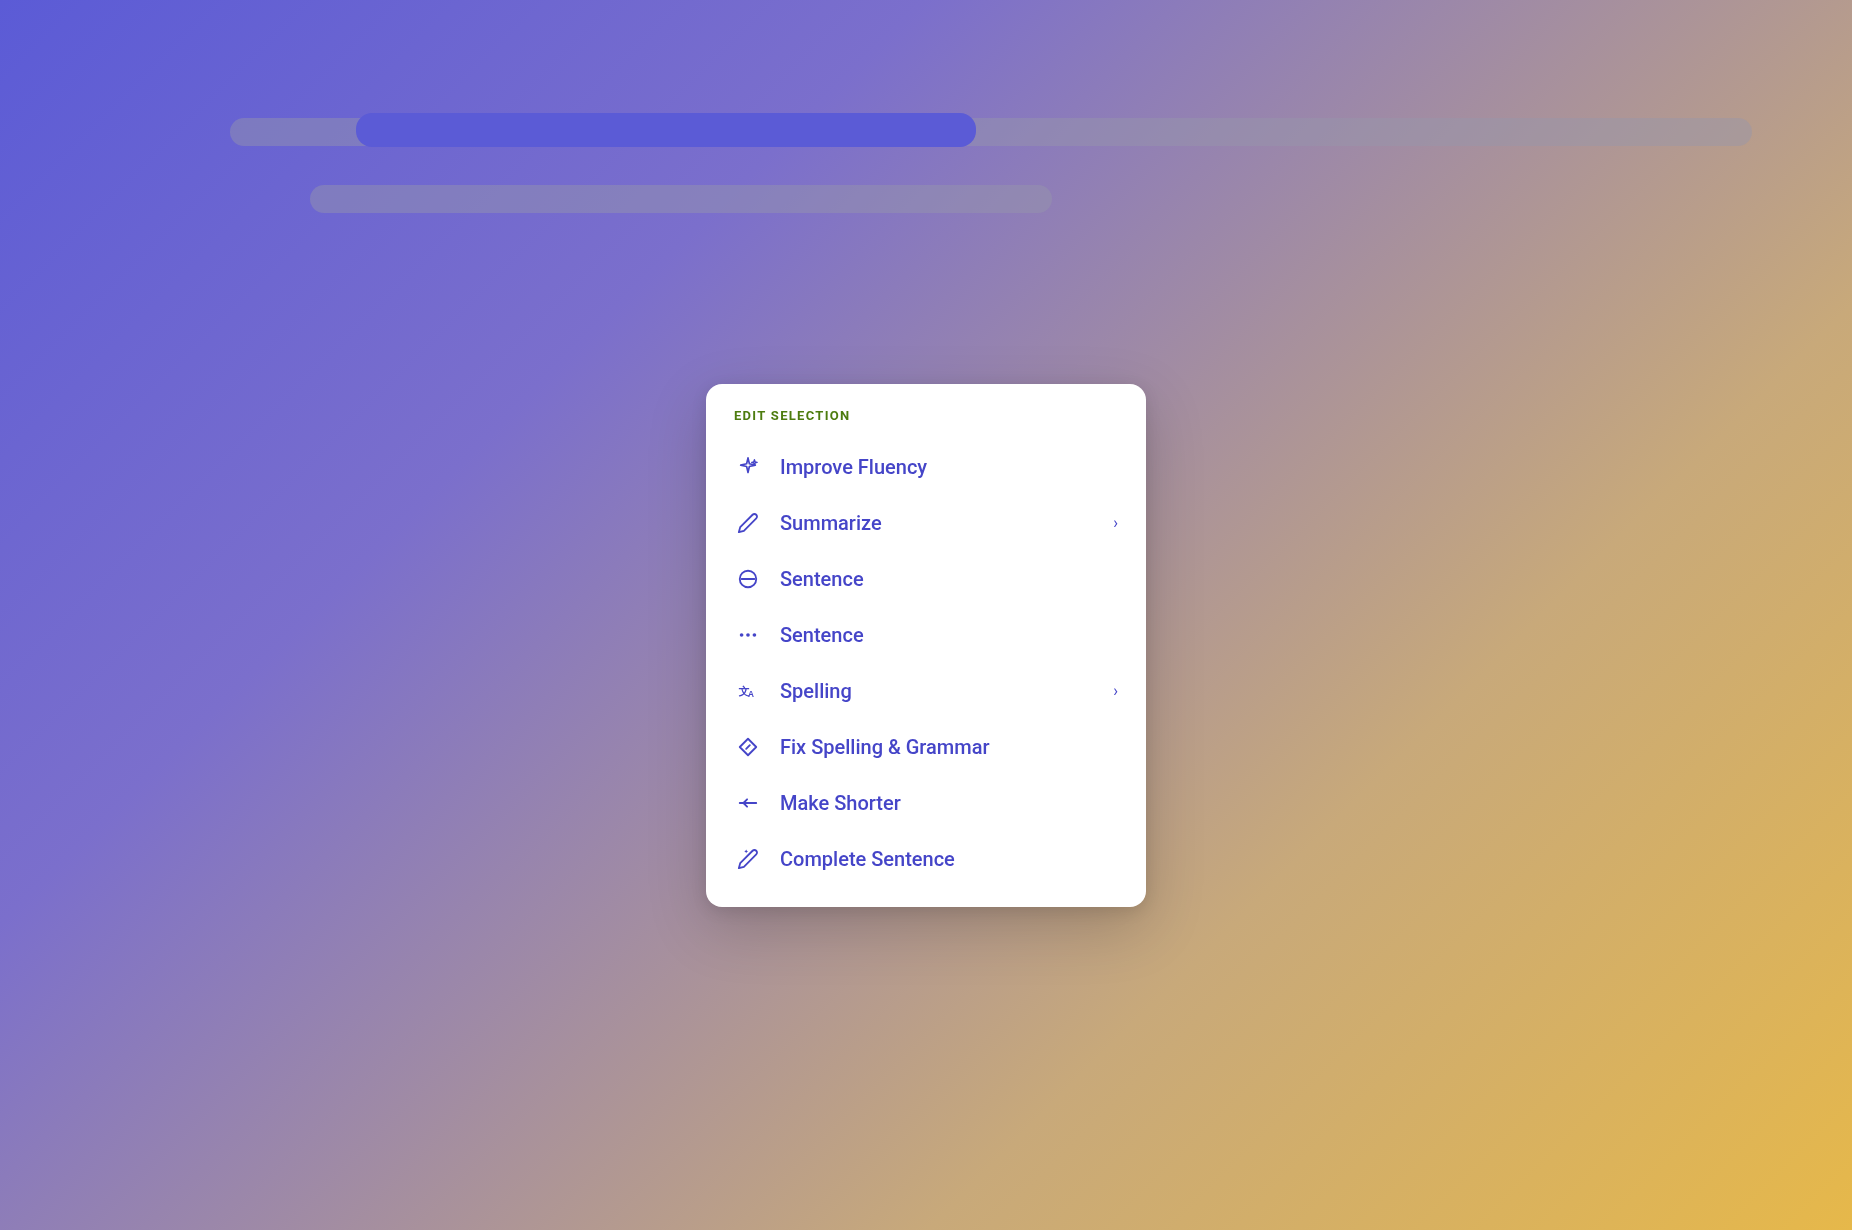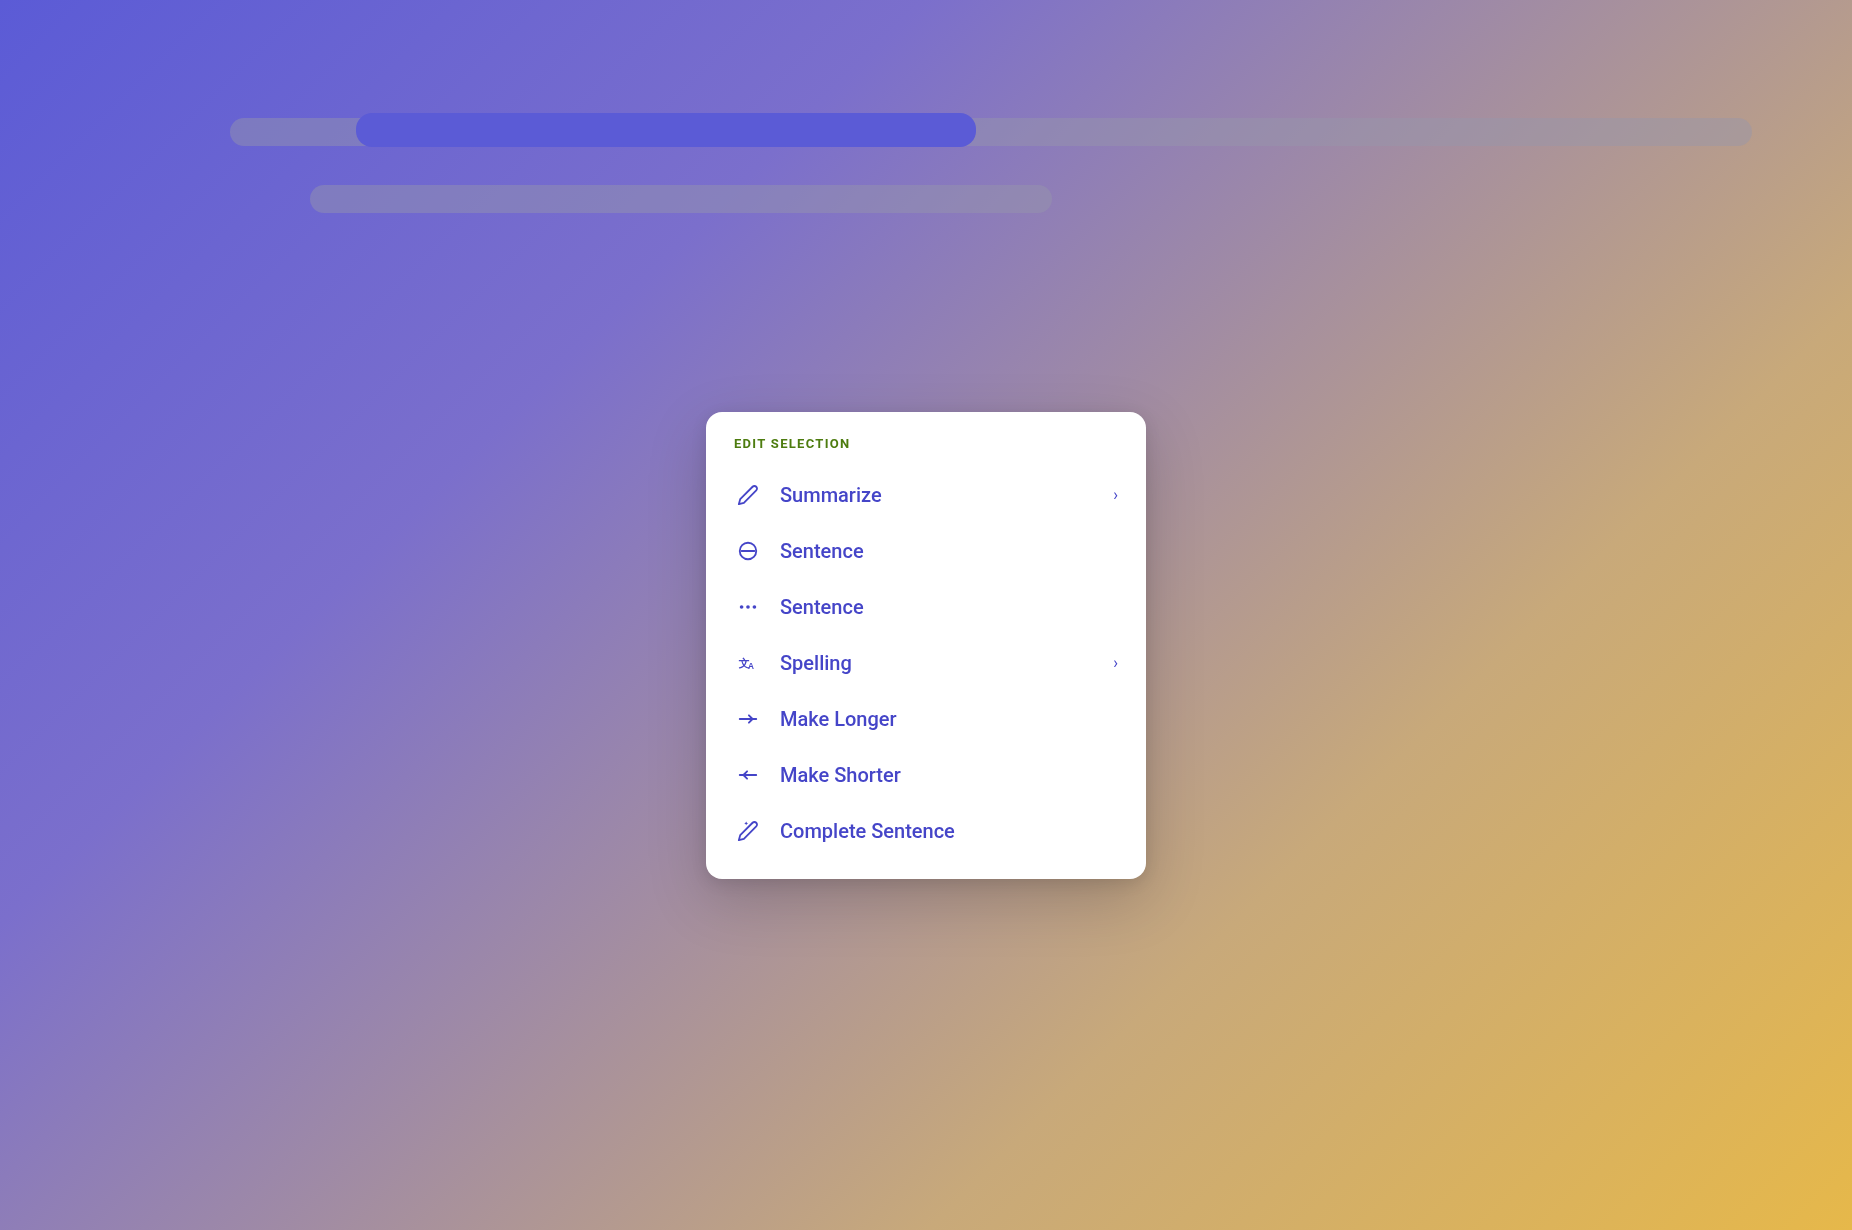--- a/index.html
+++ b/index.html
@@ -129,20 +129,29 @@
 <div class="text-lines-container">
   <div class="text-line line-1"></div>
   <div class="text-line highlighted line-1-highlight" style="top:113px; left:356px; width:620px; height:34px;"></div>
   <div class="text-line line-2" style="top:185px; left:310px; right:800px;"></div>
 </div>
 
 <div class="menu-wrapper">
   <div class="menu">
     <div class="menu-header">EDIT SELECTION</div>
 
+    <div class="menu-item">
+      <div class="menu-item-icon">
+        <svg viewBox="0 0 24 24">
+          <path d="M12 2 L13.5 8.5 L20 10 L13.5 11.5 L12 18 L10.5 11.5 L4 10 L10.5 8.5 Z" stroke="#4545c8" stroke-width="1.8" fill="none"></path>
+          <path d="M19 4 L19.8 6.5 L22 7 L19.8 7.5 L19 10 L18.2 7.5 L16 7 L18.2 6.5 Z" stroke="#4545c8" stroke-width="1.5" fill="none"></path>
+        </svg>
+      </div>
+      <span class="menu-item-label">Improve Fluency</span>
+    </div>
 
     <div class="menu-item">
       <div class="menu-item-icon">
         <svg viewBox="0 0 24 24">
           <path d="M17 3a2.828 2.828 0 1 1 4 4L7.5 20.5 2 22l1.5-5.5L17 3z"></path>
         </svg>
       </div>
       <span class="menu-item-label">Summarize</span>
       <span class="menu-item-chevron">›</span>
     </div>
@@ -173,31 +182,30 @@
       <div class="menu-item-icon">
         <svg viewBox="0 0 24 24">
           <text x="2" y="16" font-size="12" fill="#4545c8" stroke="none" font-family="sans-serif" font-weight="bold">文</text>
           <text x="12" y="18" font-size="9" fill="#4545c8" stroke="none" font-family="sans-serif" font-weight="bold">A</text>
         </svg>
       </div>
       <span class="menu-item-label">Spelling</span>
       <span class="menu-item-chevron">›</span>
     </div>
 
-
-    <div class="menu-item">
-      <div class="menu-item-icon">
-        <svg viewBox="0 0 24 24">
-          <line x1="3" y1="12" x2="17" y2="12"></line>
-          <polyline points="13 8 17 12 13 16"></polyline>
-          <line x1="17" y1="12" x2="21" y2="12"></line>
-        </svg>
-      </div>
-      <span class="menu-item-label">Make Longer</span>
-    </div>
+    <div class="menu-item">
+      <div class="menu-item-icon">
+        <svg viewBox="0 0 24 24">
+          <path d="M12 3 L21 12 L12 21 L3 12 Z"></path>
+          <line x1="10" y1="14" x2="14" y2="10"></line>
+        </svg>
+      </div>
+      <span class="menu-item-label">Fix Spelling &amp; Grammar</span>
+    </div>
+
 
     <div class="menu-item">
       <div class="menu-item-icon">
         <svg viewBox="0 0 24 24">
           <line x1="3" y1="12" x2="7" y2="12"></line>
           <line x1="7" y1="12" x2="21" y2="12"></line>
           <polyline points="11 8 7 12 11 16"></polyline>
         </svg>
       </div>
       <span class="menu-item-label">Make Shorter</span>

